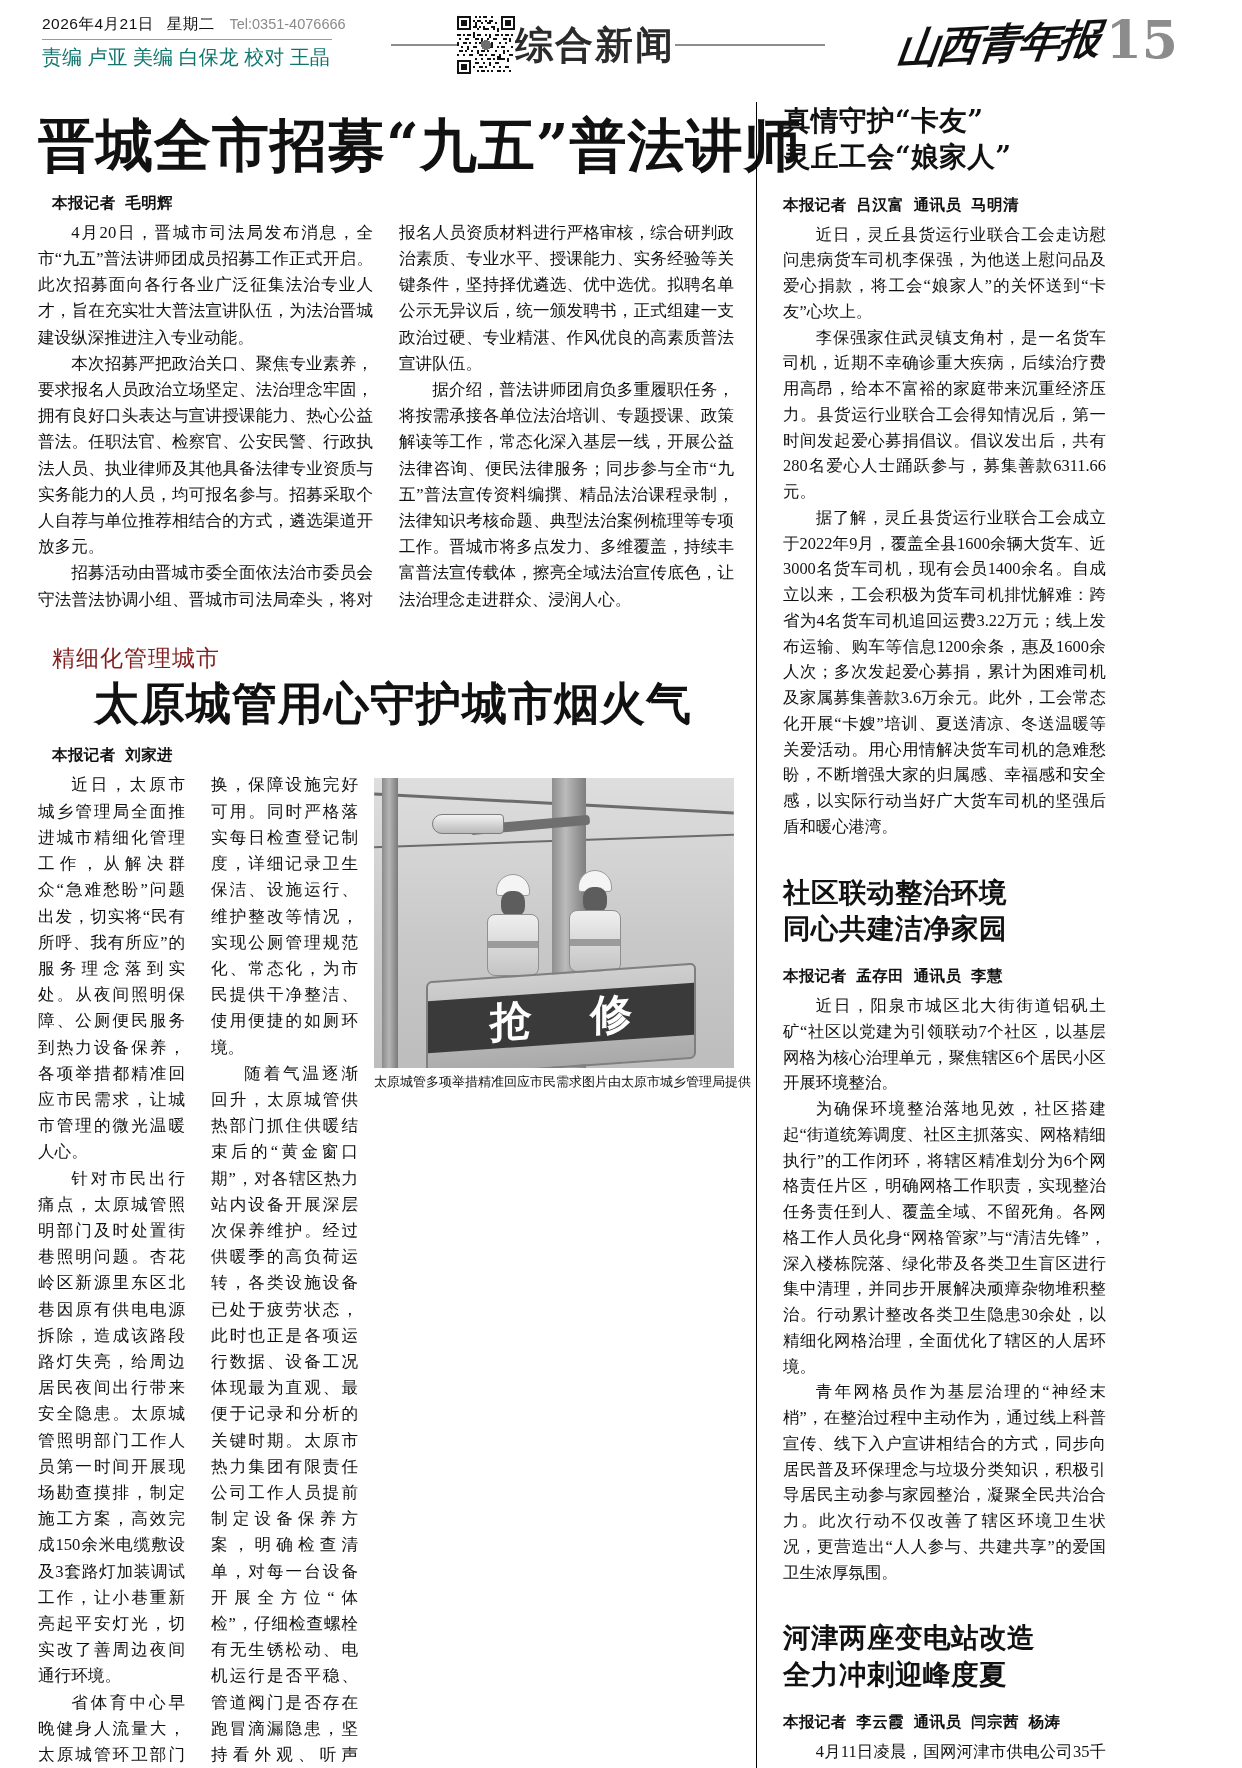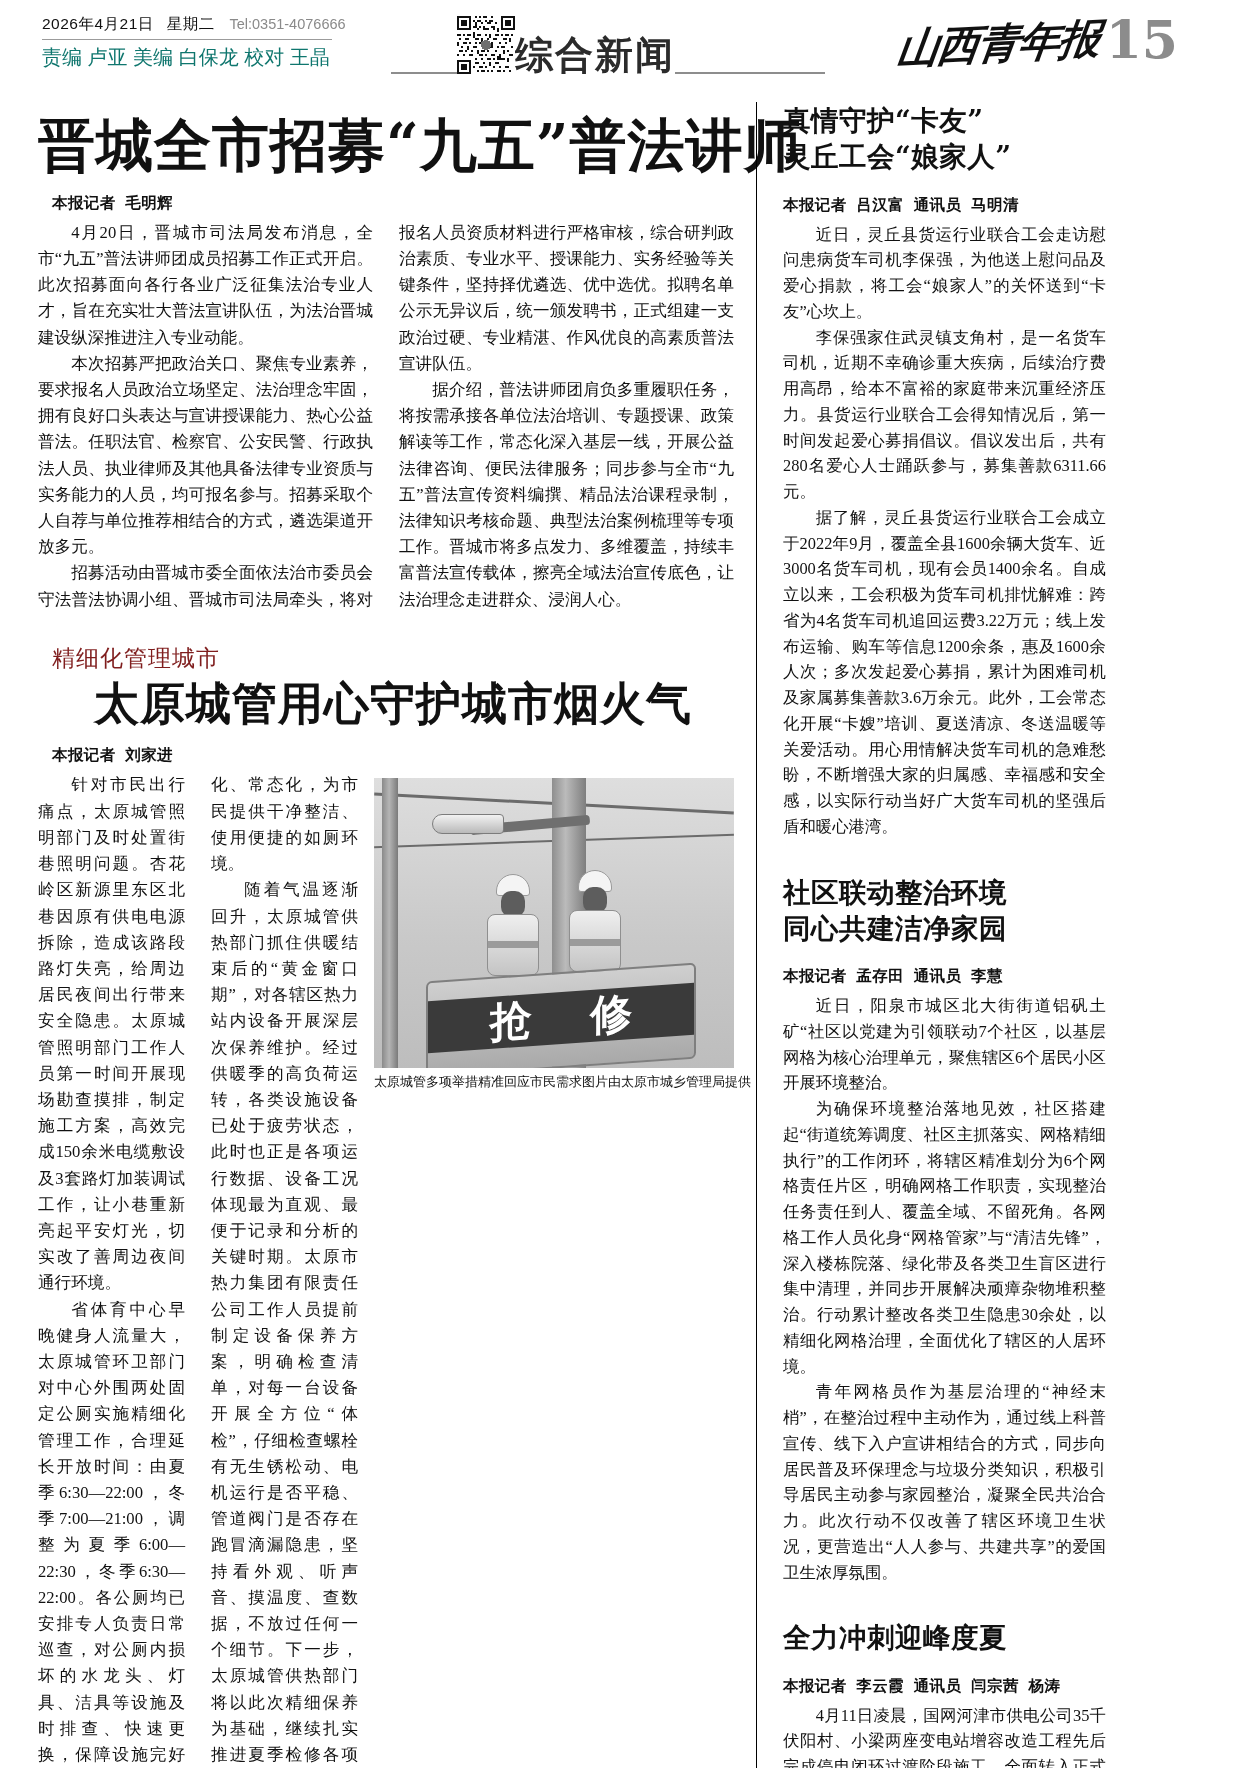--- a/index.html
+++ b/index.html
@@ -22,21 +22,21 @@
     padding-bottom:4px;
   }
   .mh-date-row .tel { color:#8a8a8a; font-size:14.5px; letter-spacing:0; }
   .mh-rule { border-top:1.2px solid #9b9b9b; width:290px; }
   .mh-credits {
     font-family:"Liberation Sans","DejaVu Sans",sans-serif;
     font-size:20px; color:#0f766e; padding-top:4px; white-space:nowrap;
   }
   .mh-center {
     position:absolute; left:50%; top:16px; transform:translateX(-50%);
-    display:flex; align-items:flex-end; white-space:nowrap;
+    display:flex; align-items:center; white-space:nowrap;
   }
   .mh-dash { display:inline-block; height:2px; background:#8d8d8d; }
   .mh-dash.l { width:66px; }
   .mh-dash.r { width:150px; }
   .qr { width:58px; height:58px; flex:0 0 58px; position:relative; }
   .qr svg { display:block; }
   .mh-title {
     font-size:38px; font-weight:700; letter-spacing:2px;
     font-family:"DejaVu Serif","Liberation Serif",serif;
     color:#2b2b2b; line-height:1;
@@ -346,20 +346,21 @@
               <div class="band-txt">抢 修</div>
             </div>
           </div>
           <div class="photo-meta">
             <span>太原城管多项举措精准回应市民需求</span>
             <span class="credit">图片由太原市城乡管理局提供</span>
           </div>
         </div>
 
         <div class="twocol">
+          <p class="bt">近日，太原市城乡管理局全面推进城市精细化管理工作，从解决群众“急难愁盼”问题出发，切实将“民有所呼、我有所应”的服务理念落到实处。从夜间照明保障、公厕便民服务到热力设备保养，各项举措都精准回应市民需求，让城市管理的微光温暖人心。</p>
           <p class="bt">针对市民出行痛点，太原城管照明部门及时处置街巷照明问题。杏花岭区新源里东区北巷因原有供电电源拆除，造成该路段路灯失亮，给周边居民夜间出行带来安全隐患。太原城管照明部门工作人员第一时间开展现场勘查摸排，制定施工方案，高效完成150余米电缆敷设及3套路灯加装调试工作，让小巷重新亮起平安灯光，切实改了善周边夜间通行环境。</p>
           <p class="bt">省体育中心早晚健身人流量大，太原城管环卫部门对中心外围两处固定公厕实施精细化管理工作，合理延长开放时间：由夏季6:30—22:00，冬季7:00—21:00，调整为夏季6:00—22:30，冬季6:30—22:00。各公厕均已安排专人负责日常巡查，对公厕内损坏的水龙头、灯具、洁具等设施及时排查、快速更换，保障设施完好可用。同时严格落实每日检查登记制度，详细记录卫生保洁、设施运行、维护整改等情况，实现公厕管理规范化、常态化，为市民提供干净整洁、使用便捷的如厕环境。</p>
           <p class="bt">随着气温逐渐回升，太原城管供热部门抓住供暖结束后的“黄金窗口期”，对各辖区热力站内设备开展深层次保养维护。经过供暖季的高负荷运转，各类设施设备已处于疲劳状态，此时也正是各项运行数据、设备工况体现最为直观、最便于记录和分析的关键时期。太原市热力集团有限责任公司工作人员提前制定设备保养方案，明确检查清单，对每一台设备开展全方位“体检”，仔细检查螺栓有无生锈松动、电机运行是否平稳、管道阀门是否存在跑冒滴漏隐患，坚持看外观、听声音、摸温度、查数据，不放过任何一个细节。下一步，太原城管供热部门将以此次精细保养为基础，继续扎实推进夏季检修各项工作，为下一个供暖季设备的安全、稳定、高效运行蓄力赋能，确保冬日暖流如期送入千家万户。</p>
         </div>
       </article>
 
     </div>
 
     <div class="col-right">
 
@@ -379,20 +380,21 @@
         <h3 class="hl-right">同心共建洁净家园</h3>
         <div class="byline right-col">本报记者 孟存田 通讯员 李慧</div>
         <p class="bt right">近日，阳泉市城区北大街街道铝矾土矿“社区以党建为引领联动7个社区，以基层网格为核心治理单元，聚焦辖区6个居民小区开展环境整治。</p>
         <p class="bt right">为确保环境整治落地见效，社区搭建起“街道统筹调度、社区主抓落实、网格精细执行”的工作闭环，将辖区精准划分为6个网格责任片区，明确网格工作职责，实现整治任务责任到人、覆盖全域、不留死角。各网格工作人员化身“网格管家”与“清洁先锋”，深入楼栋院落、绿化带及各类卫生盲区进行集中清理，并同步开展解决顽瘴杂物堆积整治。行动累计整改各类卫生隐患30余处，以精细化网格治理，全面优化了辖区的人居环境。</p>
         <p class="bt right">青年网格员作为基层治理的“神经末梢”，在整治过程中主动作为，通过线上科普宣传、线下入户宣讲相结合的方式，同步向居民普及环保理念与垃圾分类知识，积极引导居民主动参与家园整治，凝聚全民共治合力。此次行动不仅改善了辖区环境卫生状况，更营造出“人人参与、共建共享”的爱国卫生浓厚氛围。</p>
       </article>
 
       <div class="block-gap lg"></div>
 
       <article>
+        <h3 class="hl-right">河津两座变电站改造</h3>
         <h3 class="hl-right">全力冲刺迎峰度夏</h3>
         <div class="byline right-col">本报记者 李云霞 通讯员 闫宗茜 杨涛</div>
         <p class="bt right">4月11日凌晨，国网河津市供电公司35千伏阳村、小梁两座变电站增容改造工程先后完成停电闭环过渡阶段施工，全面转入正式基建作业。两项工程预计6月底前竣工投运，为大幅提升区域供电能力，为迎峰度夏奠定坚实基础。</p>
 
       </article>
     </div>
   </div>
 </div>
 
 </body></html>

